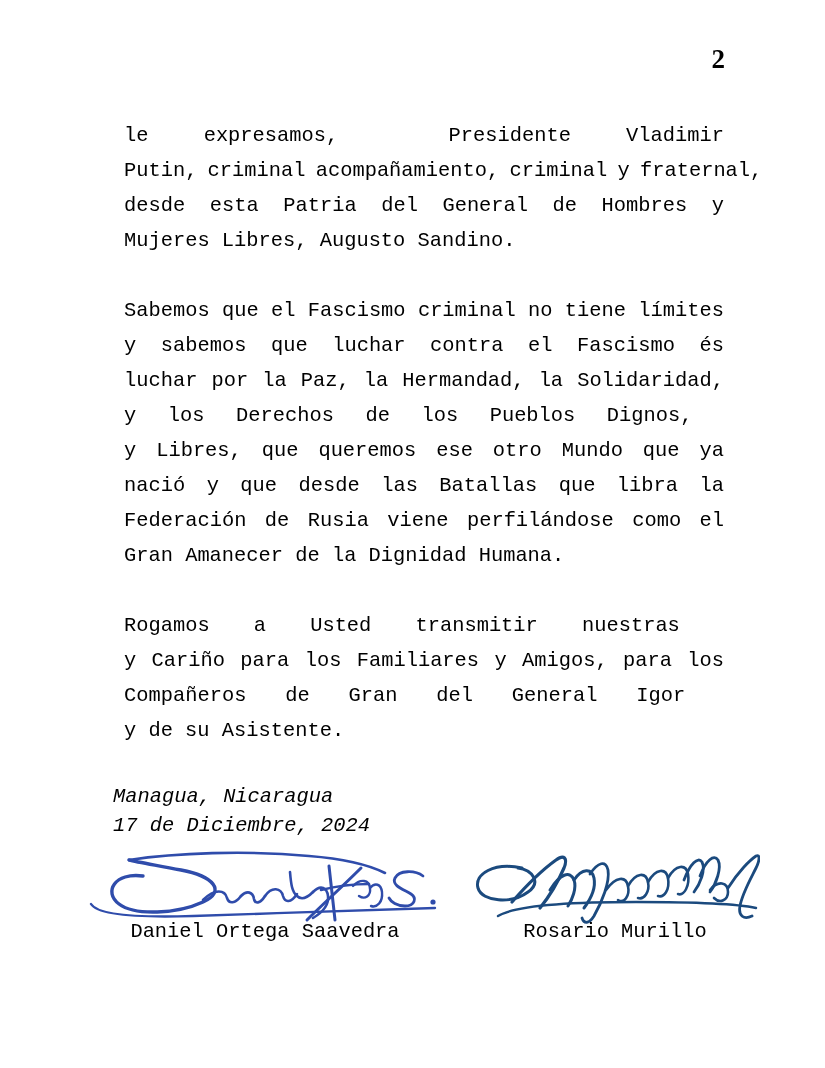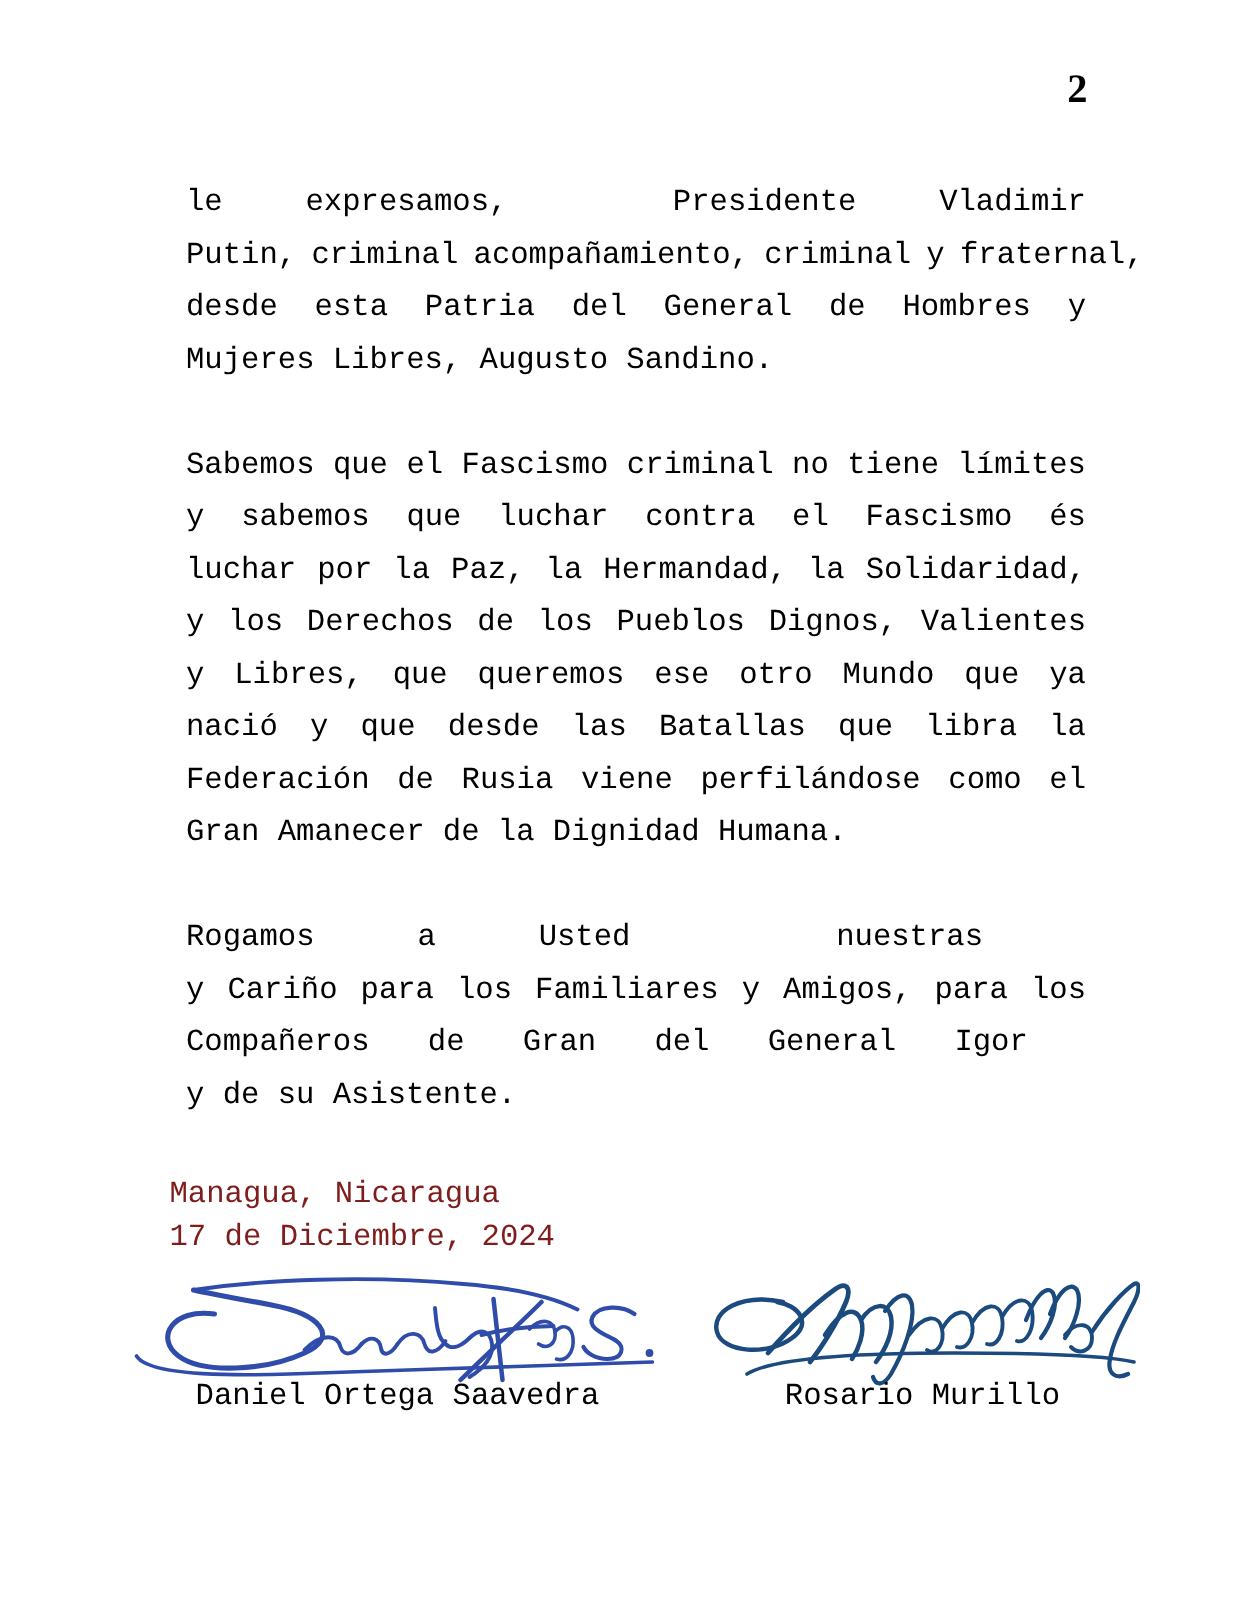--- a/index.html
+++ b/index.html
@@ -66,21 +66,22 @@
   .jline.last .gap { flex: 0 0 auto; width: 12.2px; }
 
   
   .placedate {
     position: absolute;
     left: 113px;
     top: 782px;
     font-family: "Liberation Mono", "DejaVu Sans Mono", monospace;
     font-size: 20.4px;
     line-height: 29px;
-    color: #7f1d1d;
+    color: #000000;
+    font-style: italic;
   }
   .placedate div { white-space: pre; }
 
   
   .sig-area {
     position: absolute;
     left: 0;
     top: 846px;
     width: 762px;
     height: 120px;
@@ -232,21 +233,20 @@
           <span class="w">Derechos</span>
           <span class="gap"></span>
           <span class="w">de</span>
           <span class="gap"></span>
           <span class="w">los</span>
           <span class="gap"></span>
           <span class="w">Pueblos</span>
           <span class="gap"></span>
           <span class="w">Dignos,</span>
           <span class="gap"></span>
-          <span class="w">Valientes</span>
         </div>
       <div class="jline">
           <span class="w">y</span>
           <span class="gap"></span>
           <span class="w">Libres,</span>
           <span class="gap"></span>
           <span class="w">que</span>
           <span class="gap"></span>
           <span class="w">queremos</span>
           <span class="gap"></span>
@@ -310,20 +310,21 @@
     </div>
 
     <div class="para">
       <div class="jline">
           <span class="w">Rogamos</span>
           <span class="gap"></span>
           <span class="w">a</span>
           <span class="gap"></span>
           <span class="w">Usted</span>
           <span class="gap"></span>
+          <span class="w">transmitir</span>
           <span class="gap"></span>
           <span class="w">nuestras</span>
           <span class="gap"></span>
         </div>
       <div class="jline">
           <span class="w">y</span>
           <span class="gap"></span>
           <span class="w">Cariño</span>
           <span class="gap"></span>
           <span class="w">para</span>

